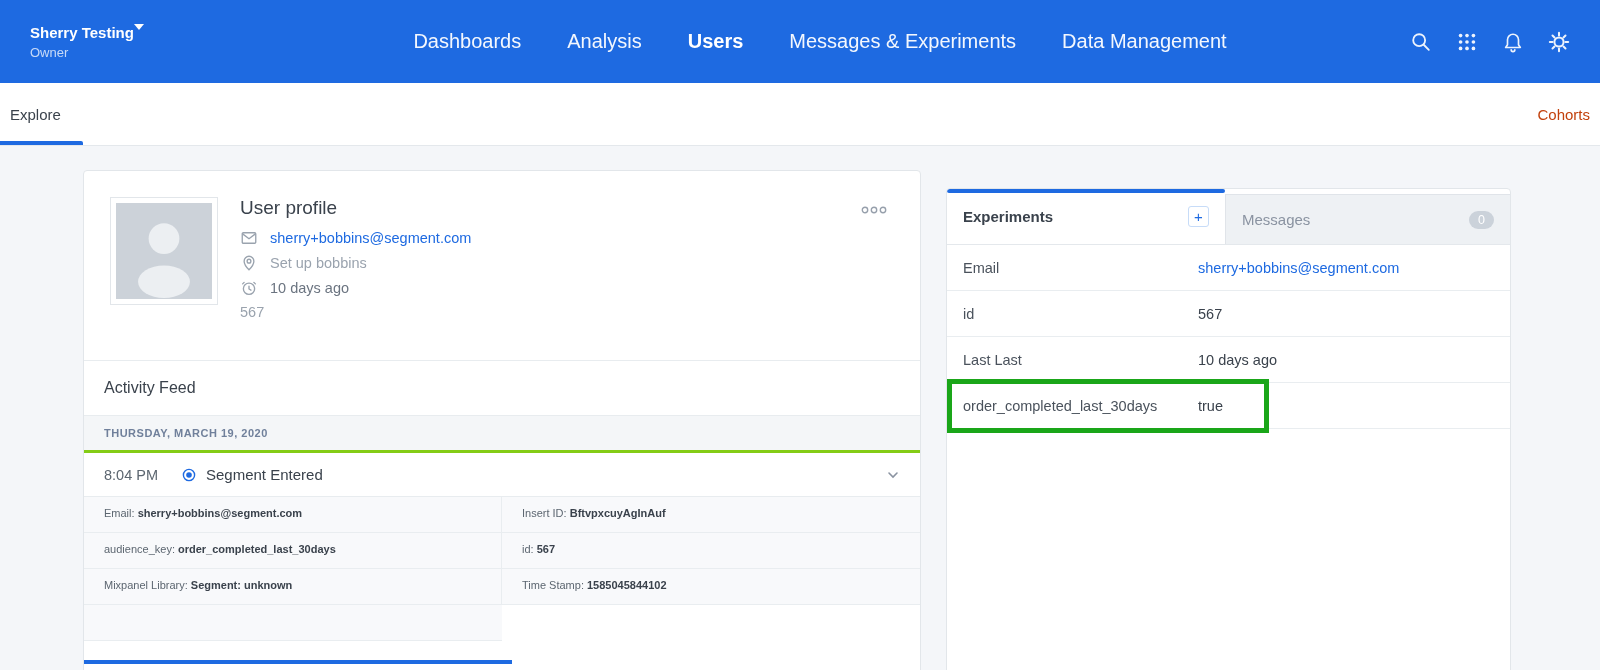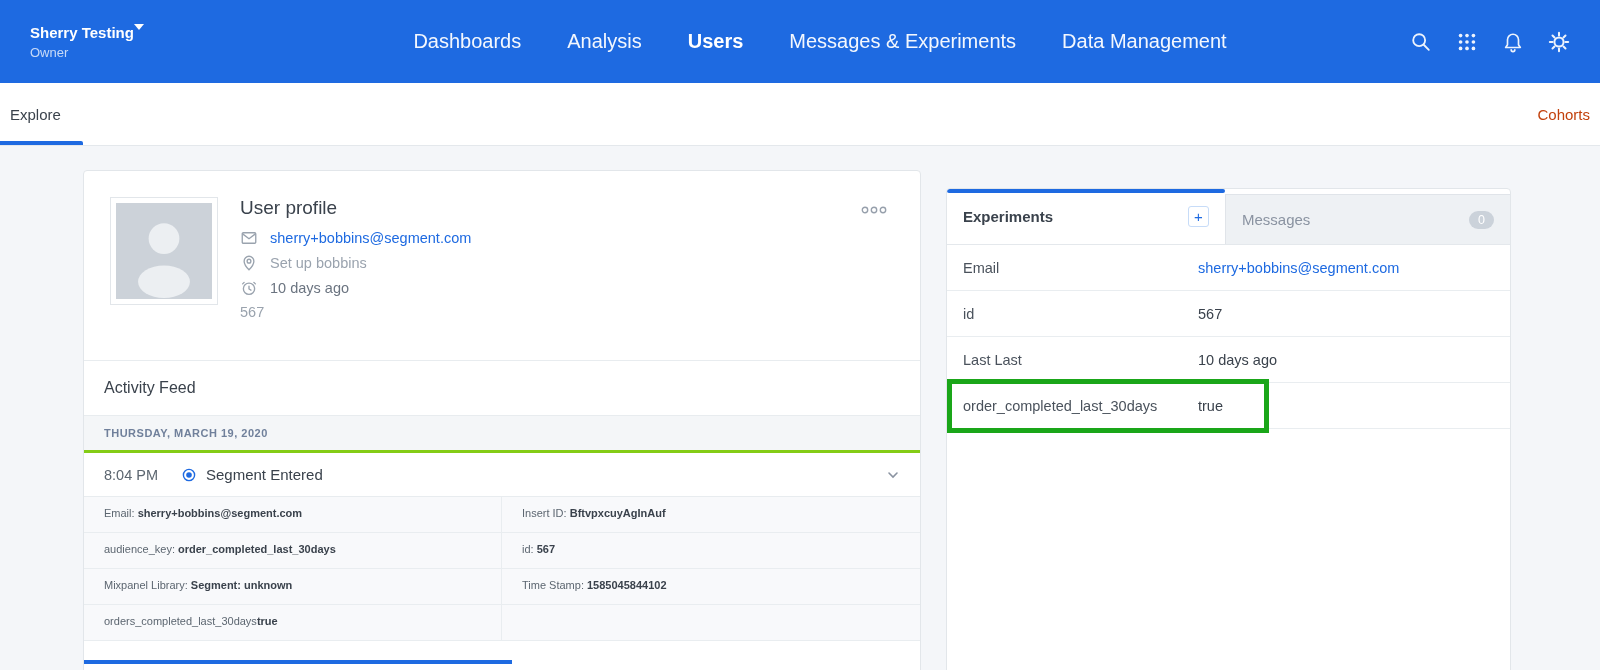--- a/index.html
+++ b/index.html
@@ -234,21 +234,20 @@
       </div>
       <div class="details-row">
         <div class="detail-cell left"><span>audience_key: </span><b>order_completed_last_30days</b></div>
         <div class="detail-cell"><span>id: </span><b>567</b></div>
       </div>
       <div class="details-row">
         <div class="detail-cell left"><span>Mixpanel Library: </span><b>Segment: unknown</b></div>
         <div class="detail-cell"><span>Time Stamp: </span><b>1585045844102</b></div>
       </div>
       <div class="details-row">
-        <div class="detail-cell left"><span>orders_completed_last_30days</span><b>true</b></div>
         <div class="detail-cell"><span></span><b></b></div>
       </div>
 
       <div class="bottom-blue-bar"></div>
     </section>
 
     <section class="card right-card">
       <div class="prop-tabs">
         <span class="blue-top-bar"></span>
         <div class="tab-properties">

